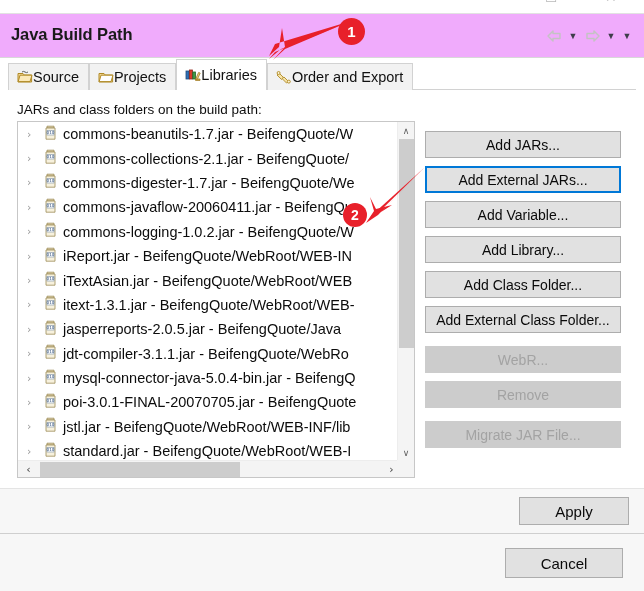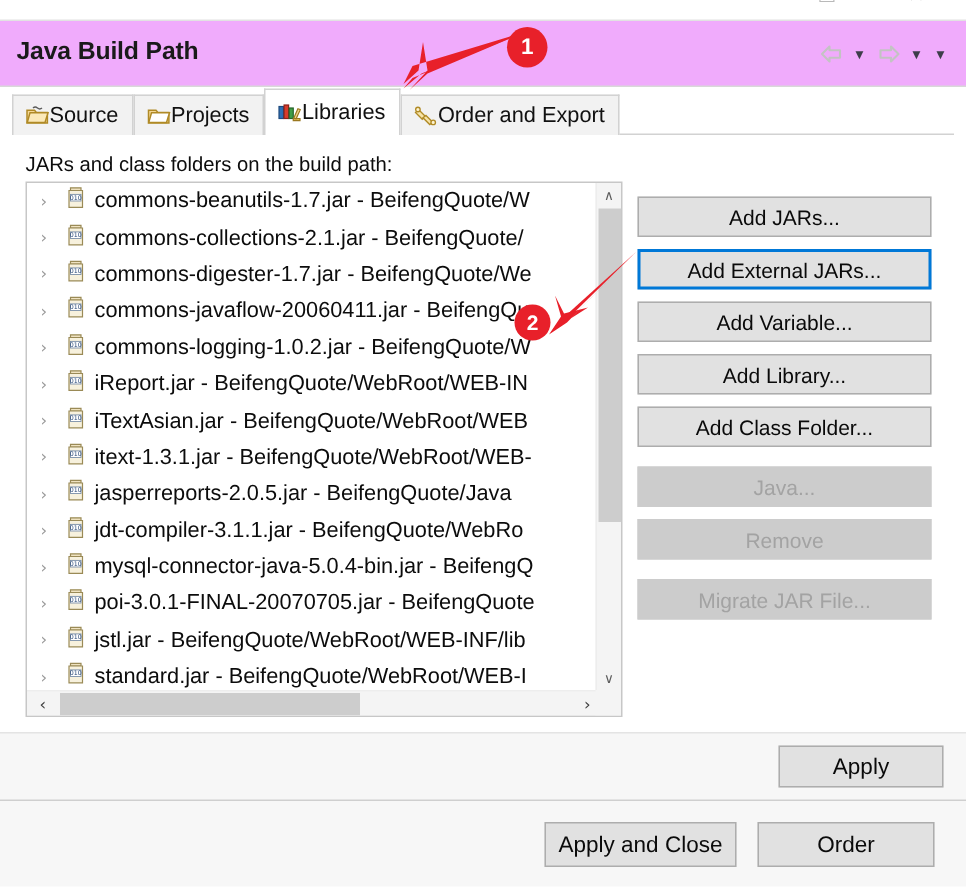--- a/index.html
+++ b/index.html
@@ -578,33 +578,33 @@
     </div>
     <div id="corner-box"></div>
   </div>
 
   <div id="side-buttons">
       <div class="sbtn">Add JARs...</div>
       <div class="sbtn focused">Add External JARs...</div>
       <div class="sbtn">Add Variable...</div>
       <div class="sbtn">Add Library...</div>
       <div class="sbtn">Add Class Folder...</div>
-      <div class="sbtn disabled" style="margin-top: 13px;">Java...</div>
+      <div class="sbtn">Add External Class Folder...</div>
+      <div class="sbtn disabled" style="margin-top: 13px;">WebR...</div>
       <div class="sbtn disabled">Remove</div>
       <div class="sbtn disabled" style="margin-top: 13px;">Migrate JAR File...</div>
     </div>
 </div>
 
 <div id="apply-bar">
   <div id="apply-btn">Apply</div>
 </div>
 
 <div id="footer">
-  <div class="fbtn" id="apply-close-btn">Apply and Close</div>
-  <div class="fbtn" id="cancel-btn">Order</div>
+  <div class="fbtn" id="cancel-btn">Cancel</div>
 </div>
 
 <svg class="anno-arrow" style="left:255px; top:16px;" width="100" height="50" viewBox="0 0 100 50">
   <path d="M96 5 L30 33 L18 44 L30 31 L27 12 L24 31 L14 40 L20 28 Z" fill="#e8202a"></path>
   <path d="M96 5 L20 36 L14 43 L26 33 Z" fill="#e8202a"></path>
 </svg>
 
 <svg class="anno-arrow" style="left:352px; top:165px;" width="80" height="60" viewBox="0 0 80 60">
   <path d="M72 3 L26 50 L14 58 L22 46 L18 32 L24 44 L40 40 L29 47 Z" fill="#e8202a"></path>
   <path d="M72 3 L20 50 L15 57 L27 47 Z" fill="#e8202a"></path>

